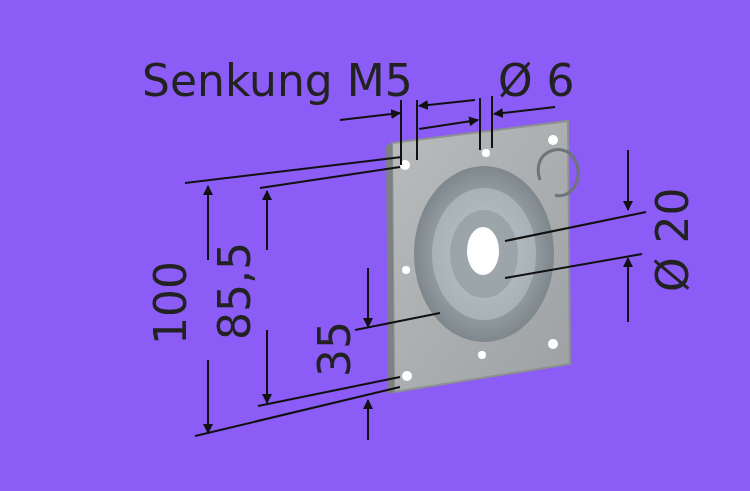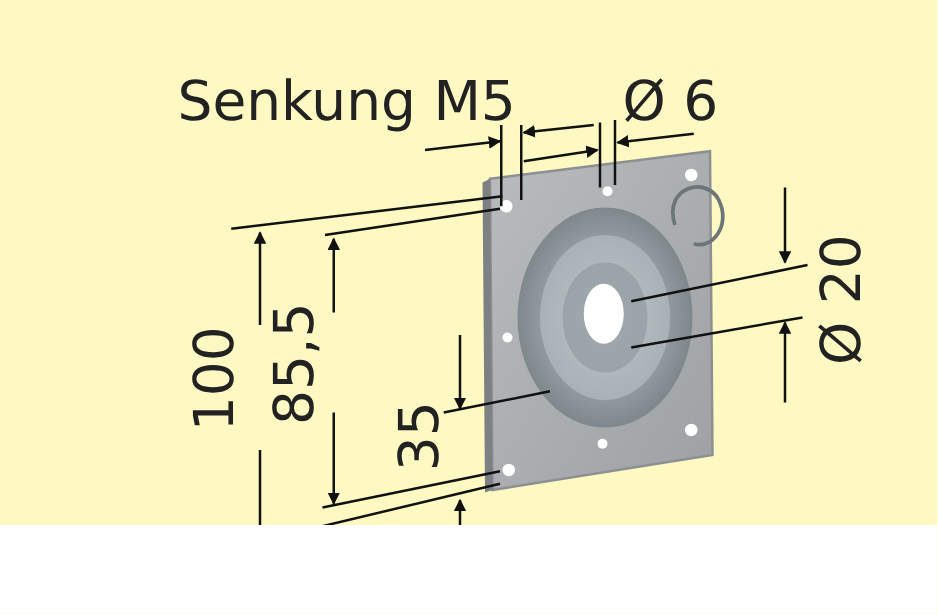--- a/index.html
+++ b/index.html
@@ -1,16 +1,16 @@
 <!DOCTYPE html>
 <html><head>
 <meta charset="utf-8">
 <style>
   html, body { margin: 0; padding: 0; background: #ffffff; }
-  #stage { position: relative; width: 750px; height: 420px; overflow: hidden; background: #fef9c3; }
+  #stage { position: relative; width: 750px; height: 491px; overflow: hidden; background: #8b5cf6; }
   svg { position: absolute; left: 0; top: 0; }
   .lbl { font-family: "DejaVu Sans", sans-serif; fill: #222; }
 </style>
 </head>
 <body>
 
 <div id="stage">
 <svg width="750" height="491" viewBox="0 0 750 491">
   <defs>
     <marker id="ah" markerWidth="10" markerHeight="10" refX="9" refY="5" orient="auto" markerUnits="userSpaceOnUse">

